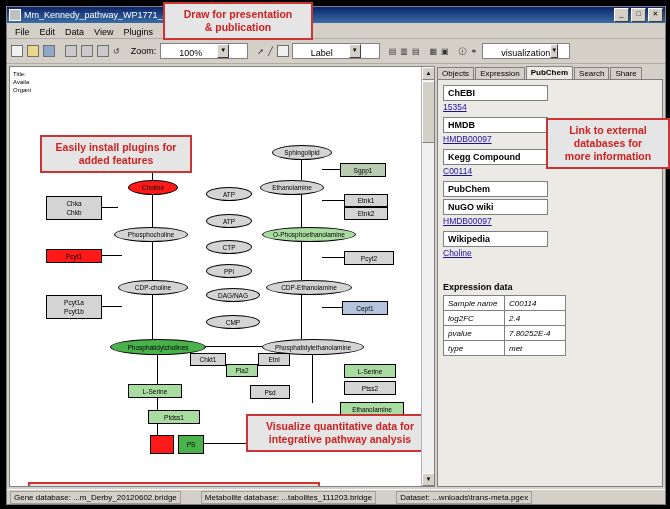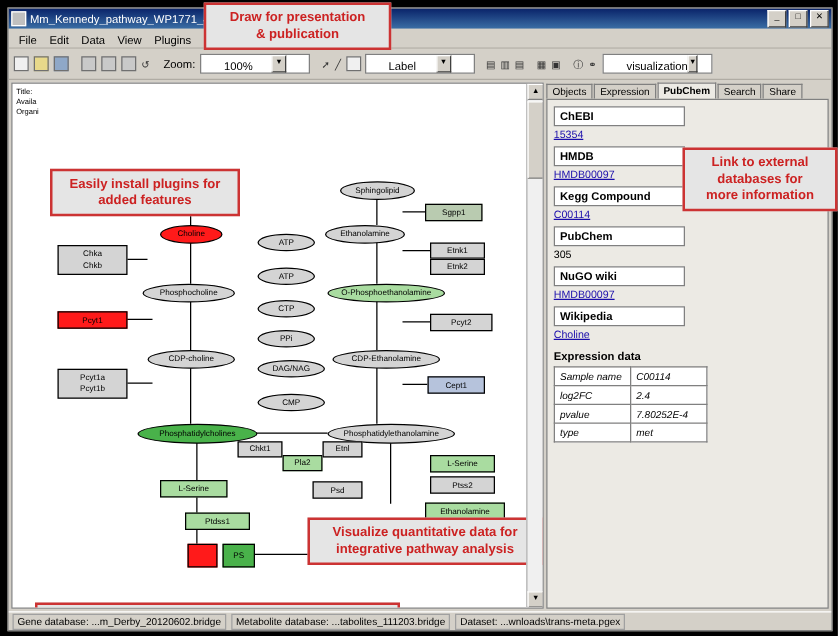--- a/index.html
+++ b/index.html
@@ -23,25 +23,25 @@
   .body{flex:1;display:flex;background:#d4d0c8;}
   .leftpane{position:relative;width:424px;background:#fff;border:1px solid #808080;margin:2px;overflow:hidden;}
   .rightpane{flex:1;margin:2px 2px 2px 0;display:flex;flex-direction:column;}
   .tabs{display:flex;font-size:8px;height:13px;align-items:flex-end;}
   .tab{border:1px solid #808080;border-bottom:none;background:#d4d0c8;padding:1px 4px;margin-right:1px;}
   .tab.active{background:#eceae4;font-weight:bold;padding-bottom:2px;}
   .rpanel{flex:1;background:#eceae4;border:1px solid #808080;overflow:hidden;padding:3px 5px;font-size:9px;}
   .dbbox{border:1px solid #808080;background:#fff;font-weight:bold;font-size:9px;padding:2px 4px;margin:2px 0 1px;width:95px;}
   .link{color:#1a0dab;text-decoration:underline;font-size:8.5px;margin:1px 0 5px;}
   .plain{font-size:8.5px;margin:1px 0 5px;}
-  .exprhdr{font-weight:bold;font-size:9px;margin:8px 0 3px;}
+  .exprhdr{font-weight:bold;font-size:9px;margin:24px 0 3px;}
   .geneid{font-size:8px;margin-bottom:2px;}
   table.exp{border-collapse:collapse;font-size:8px;}
   table.exp td{border:1px solid #808080;background:#fff;padding:1px 4px;height:12px;min-width:52px;font-style:italic;}
-  .statusbar{height:14px;background:#d4d0c8;display:flex;align-items:center;font-size:8px;padding:0 3px;border-top:1px solid #fff;gap:4px;}
+  .statusbar{height:14px;background:#d4d0c8;display:flex;align-items:center;font-size:8px;padding:0 3px;border-top:1px solid #fff;gap:20px;}
   .statusbar .cell{border:1px solid #a0a0a0;padding:0 3px;height:11px;line-height:11px;white-space:nowrap;}
   .vscroll{position:absolute;right:0;top:0;width:12px;height:100%;background:#f0f0f0;border-left:1px solid #b0b0b0;}
   .vscroll .thumb{position:absolute;top:14px;left:0;width:11px;height:60px;background:#d4d0c8;border:1px solid #fff;border-right-color:#808080;border-bottom-color:#808080;}
   .sb-arrow{position:absolute;left:0;width:11px;height:11px;background:#d4d0c8;border:1px solid #fff;border-right-color:#808080;border-bottom-color:#808080;font-size:6px;text-align:center;line-height:10px;}
   
   .node{position:absolute;font-size:6.5px;text-align:center;line-height:9px;color:#000;}
   .rect{border:1px solid #000;background:#d4d4d4;}
   .ellip{border:1px solid #000;background:#d4d4d4;border-radius:50%;}
   .conn{position:absolute;background:#000;}
   
@@ -285,21 +285,20 @@
           <div class="dbbox">ChEBI</div>
           <div class="link">15354</div>
 
           <div class="dbbox">HMDB</div>
           <div class="link">HMDB00097</div>
 
           <div class="dbbox" style="width:108px">Kegg Compound</div>
           <div class="link">C00114</div>
 
           <div class="dbbox">PubChem</div>
-          <div class="plain">305</div>
 
           <div class="dbbox">NuGO wiki</div>
           <div class="link">HMDB00097</div>
 
           <div class="dbbox">Wikipedia</div>
           <div class="link">Choline</div>
 
           <div class="exprhdr">Expression data</div>
           <table class="exp">
             <tbody>

